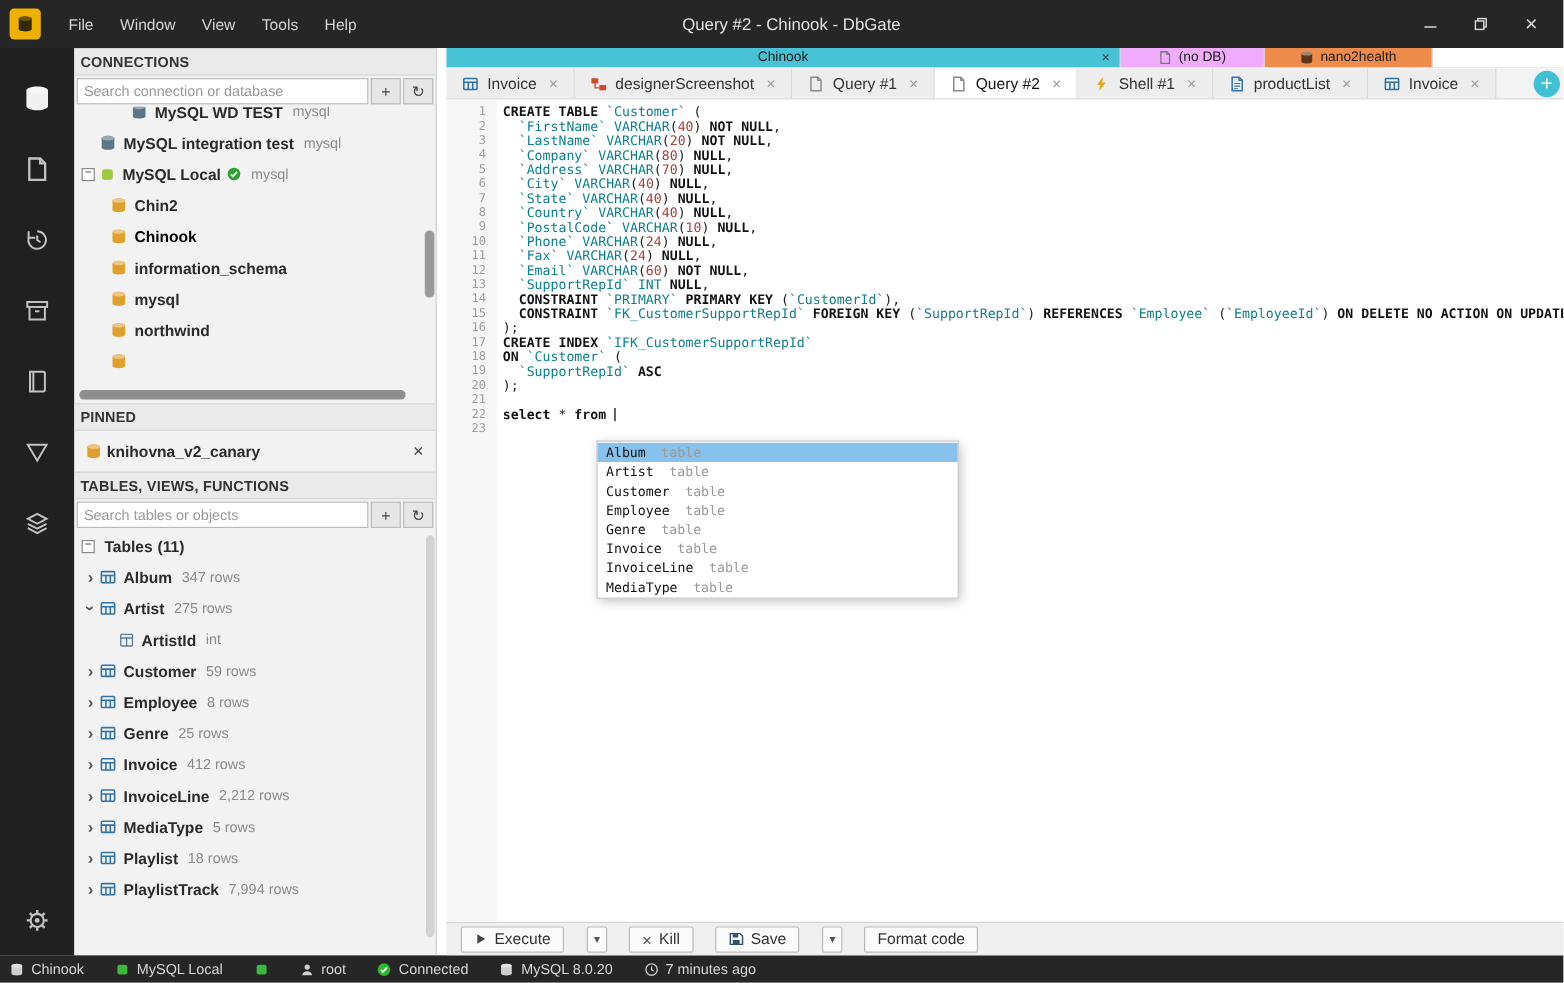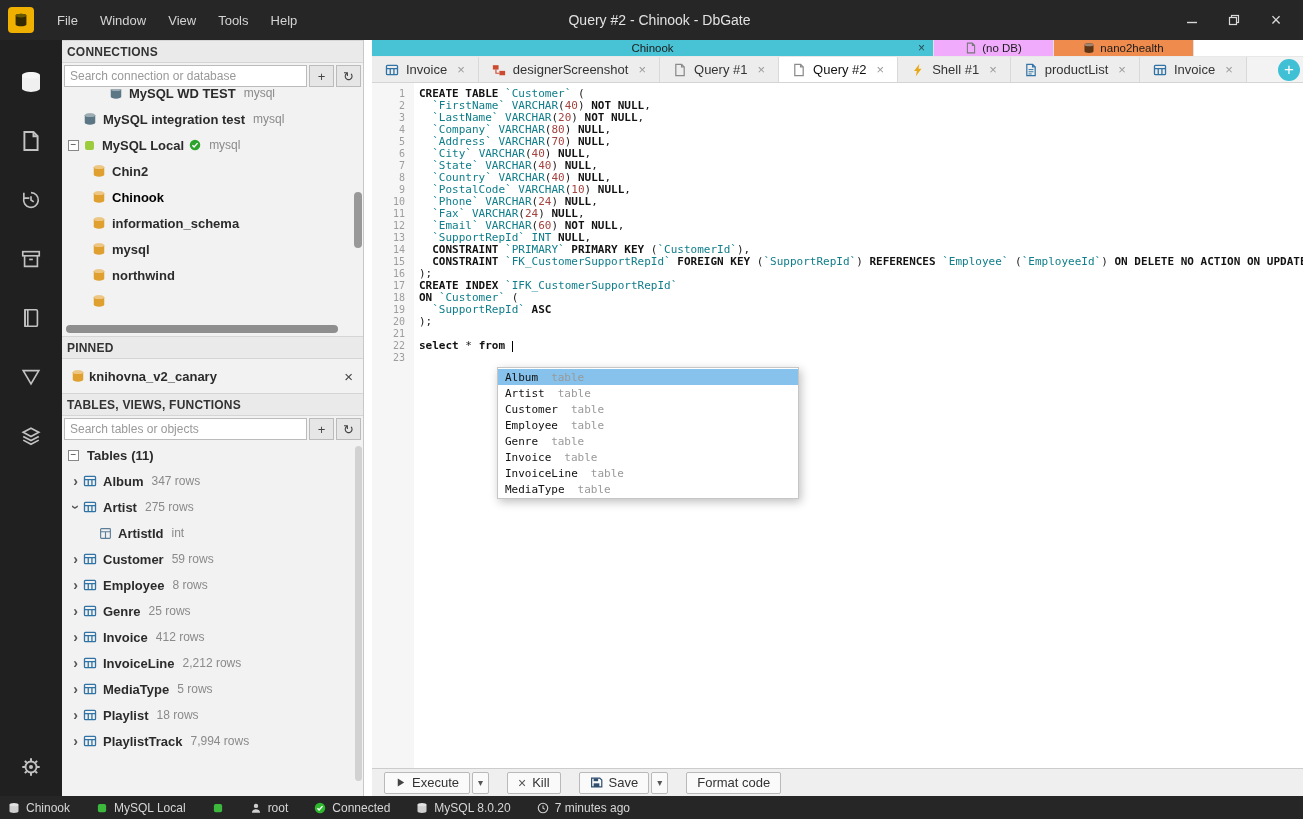--- a/index.html
+++ b/index.html
@@ -76,21 +76,21 @@
   .tok-p{color:#1a1a1a;}
   .cursor{display:inline-block;width:1.5px;height:11px;background:#000;vertical-align:middle;}
   .popup{position:absolute;left:125px;top:284px;width:302px;background:#fff;border:1px solid #c6c6c6;box-shadow:2px 3px 9px rgba(0,0,0,.25);padding:1px 0;z-index:5;}
   .prow{height:16px;display:flex;align-items:center;padding:0 7px;font-size:11px;cursor:pointer;}
   .prow.sel{background:#86c2ec;}
   .pname{color:#111;}
   .pkind{color:#999;margin-left:13px;}
 
   
   .toolbar{height:28px;background:#efefef;border-top:1px solid #ccc;display:flex;align-items:center;padding-left:12px;flex:none;}
-  .tgroup{display:flex;gap:2px;margin-right:18px;}
+  .tgroup{display:flex;gap:19px;margin-right:18px;}
   .tbtn{height:22px;display:flex;align-items:center;gap:6px;background:#fafafa;border:1px solid #b9b9b9;border-radius:2px;padding:0 10px;font-size:13px;color:#333;font-family:inherit;cursor:pointer;}
   .tbtn.chevbtn{padding:0 5px;font-size:10px;color:#555;}
   .xic{color:#555;font-size:14px;line-height:1;}
 
   
   .statusbar{height:23px;background:#262626;color:#d6d6d6;display:flex;align-items:center;font-size:12px;padding-left:8px;}
   .sbitem{display:flex;align-items:center;gap:6px;margin-right:26px;cursor:default;}
 </style>
 </head>
 <body>

